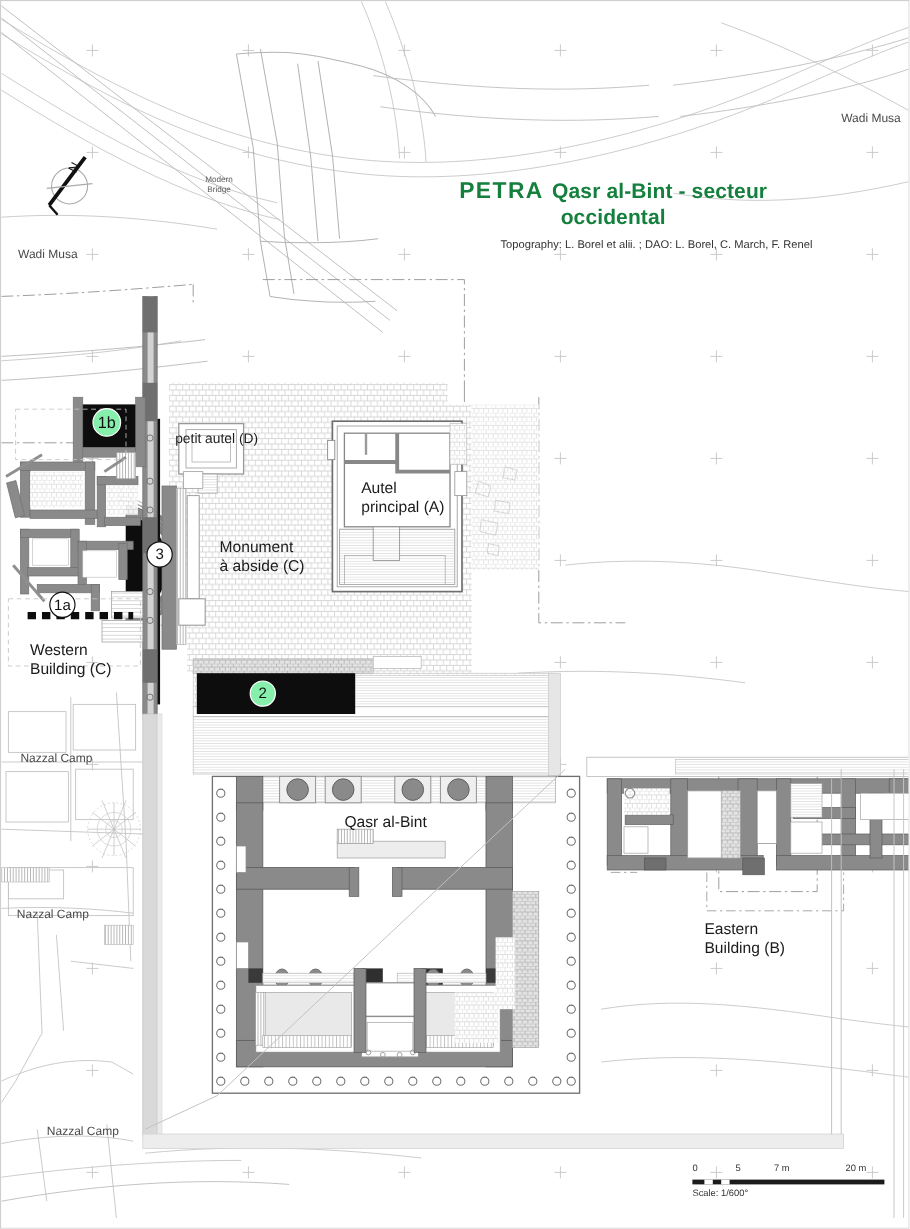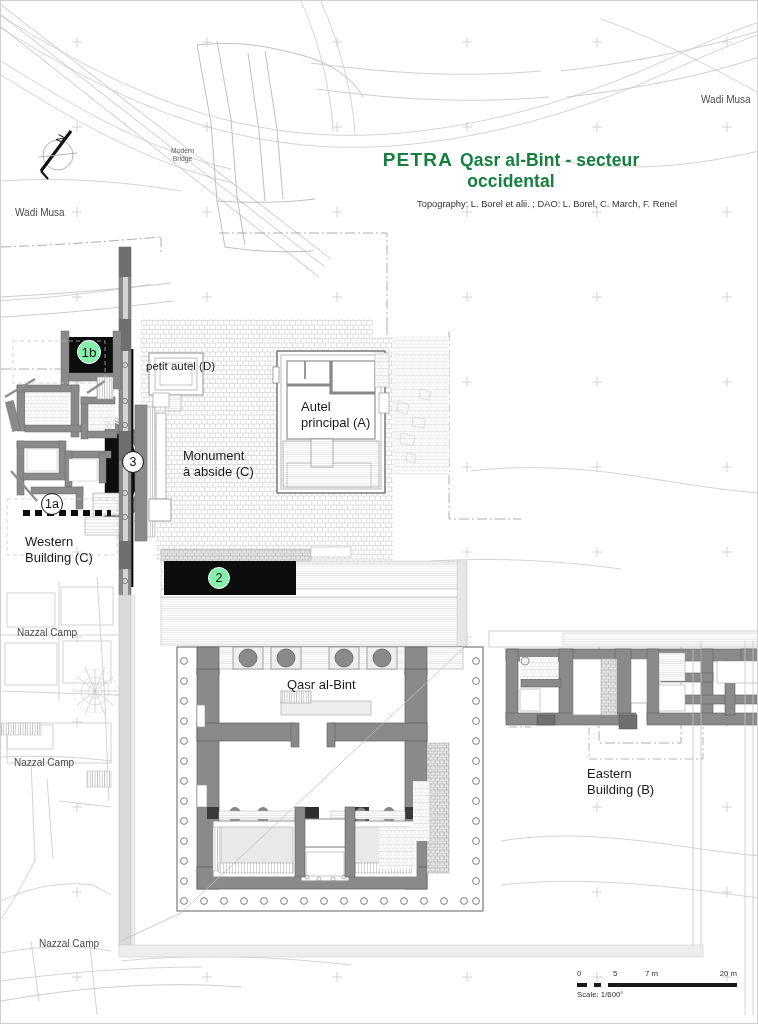--- a/index.html
+++ b/index.html
@@ -635,21 +635,21 @@
   <div class="marker sz24 on-black" style="left:76px;top:339px;">1b</div>
   <div class="marker sz22" style="left:40px;top:492px;">1a</div>
   <div class="marker sz22 on-black" style="left:207px;top:566px;">2</div>
   <div class="marker sz22" style="left:121px;top:450px;">3</div>
 
   <div class="scalebar">
     <div class="sb-nums">
       <span style="left:0px;">0</span>
       <span style="left:36px;">5</span>
       <span style="left:68px;">7 m</span>
-      <span style="right:0px;padding-left:28px;">20 m</span>
+      <span style="right:15px;padding-left:28px;">20 m</span>
     </div>
     <div class="sb-track">
       <i style="left:10px;width:7px;"></i>
       <i style="left:24px;width:7px;"></i>
     </div>
     <div class="sb-caption">Scale: 1/600°</div>
   </div>
 
 </div>
 

